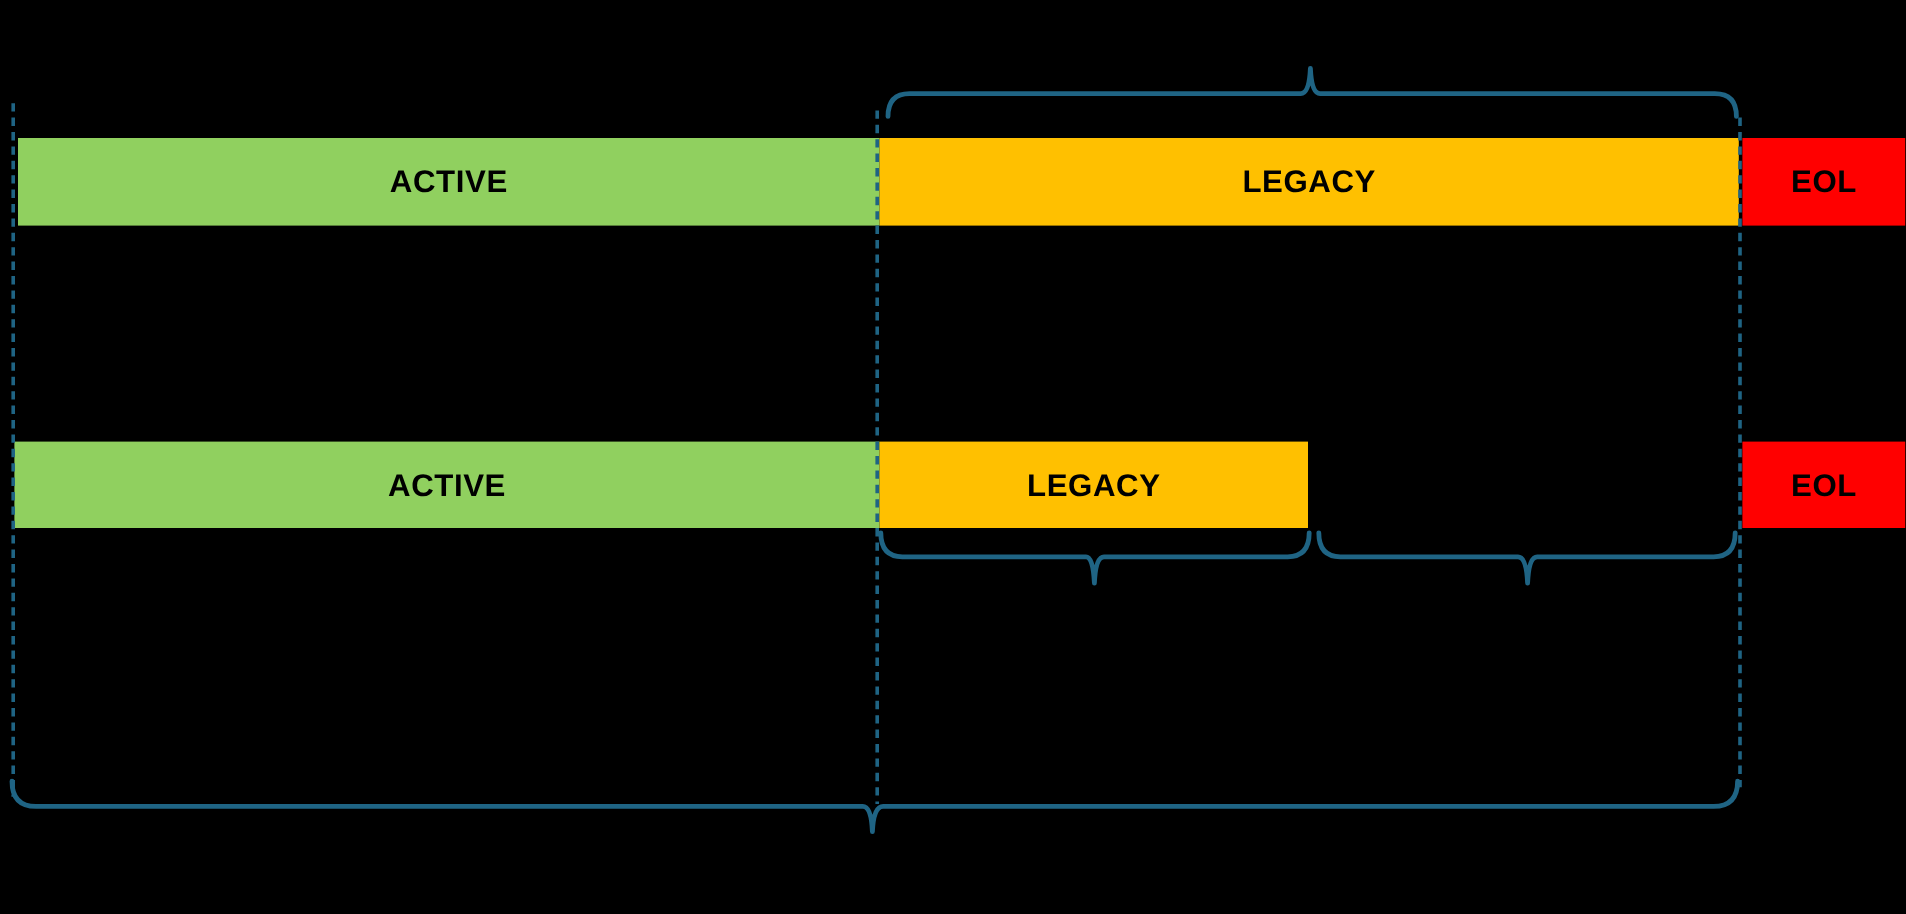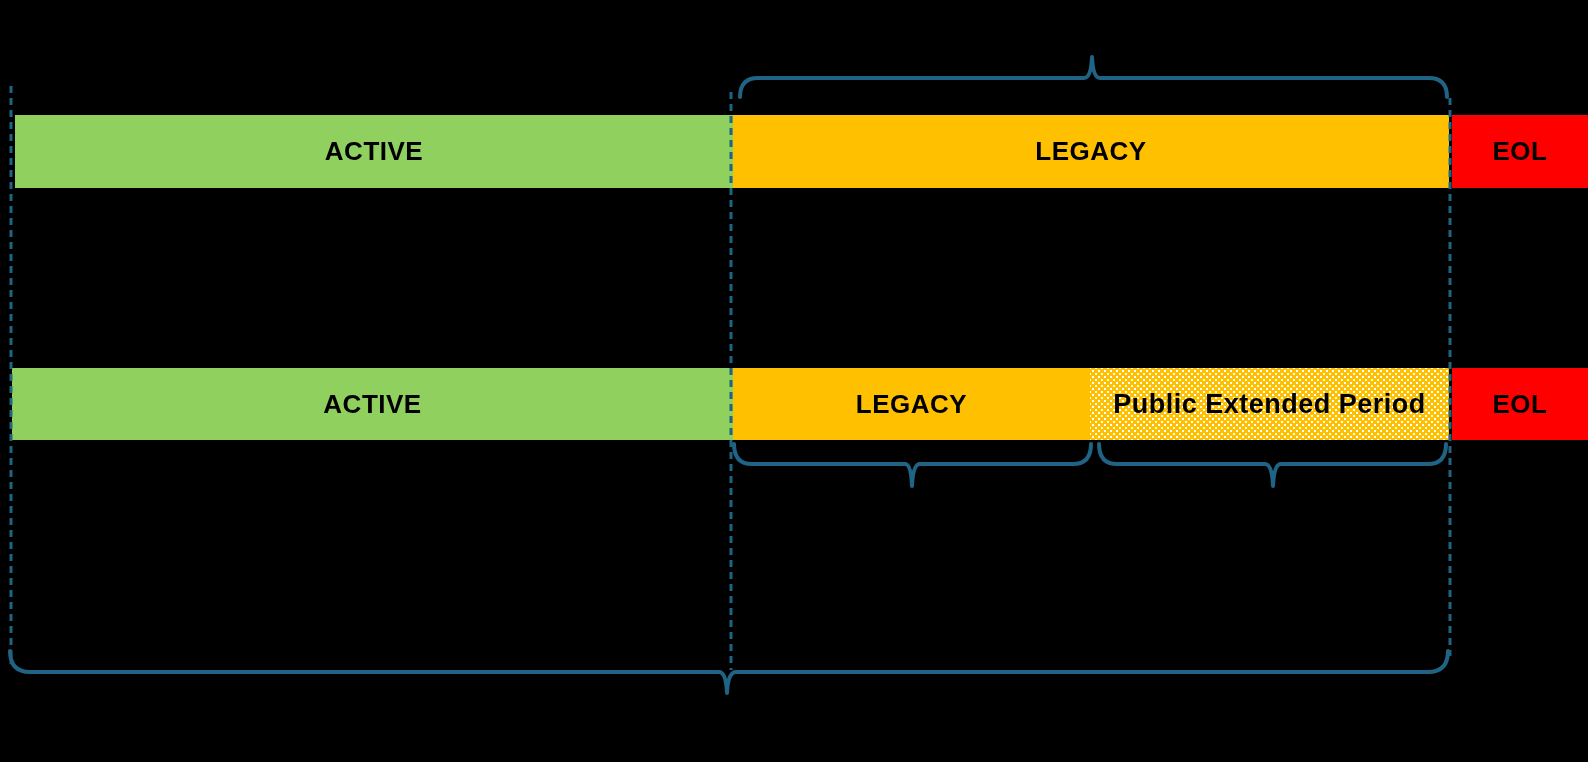--- a/index.html
+++ b/index.html
@@ -50,23 +50,20 @@
   </div>
 
   <div class="bar" style="left: 12px; top: 368px; width: 721px; height: 72px; background-color: rgb(144, 208, 95);">
     <span class="bar-label">ACTIVE</span>
   </div>
 
   <div class="bar" style="left: 733px; top: 368px; width: 357px; height: 72px; background-color: rgb(255, 192, 0);">
     <span class="bar-label">LEGACY</span>
   </div>
 
-  <div class="bar pattern" style="left: 1090px; top: 368px; width: 359px; height: 72px; font-size: 27px; background-color: rgb(255, 192, 0);">
-    <span class="bar-label">Public Extended Period</span>
-  </div>
 
   <div class="bar" style="left: 1452px; top: 368px; width: 136px; height: 72px; background-color: rgb(255, 0, 0);">
     <span class="bar-label">EOL</span>
   </div>
 
   <svg class="overlay" width="1588" height="762" viewBox="0 0 1588 762">
 
     <line x1="11" y1="86" x2="11" y2="664" stroke-width="3" stroke-dasharray="7 5" fill="none" stroke="#1F6484"></line>
     <line x1="731" y1="92" x2="731" y2="670" stroke-width="3" stroke-dasharray="7 5" fill="none" stroke="#1F6484"></line>
     <line x1="1450" y1="98" x2="1450" y2="656" stroke-width="3" stroke-dasharray="7 5" fill="none" stroke="#1F6484"></line>

